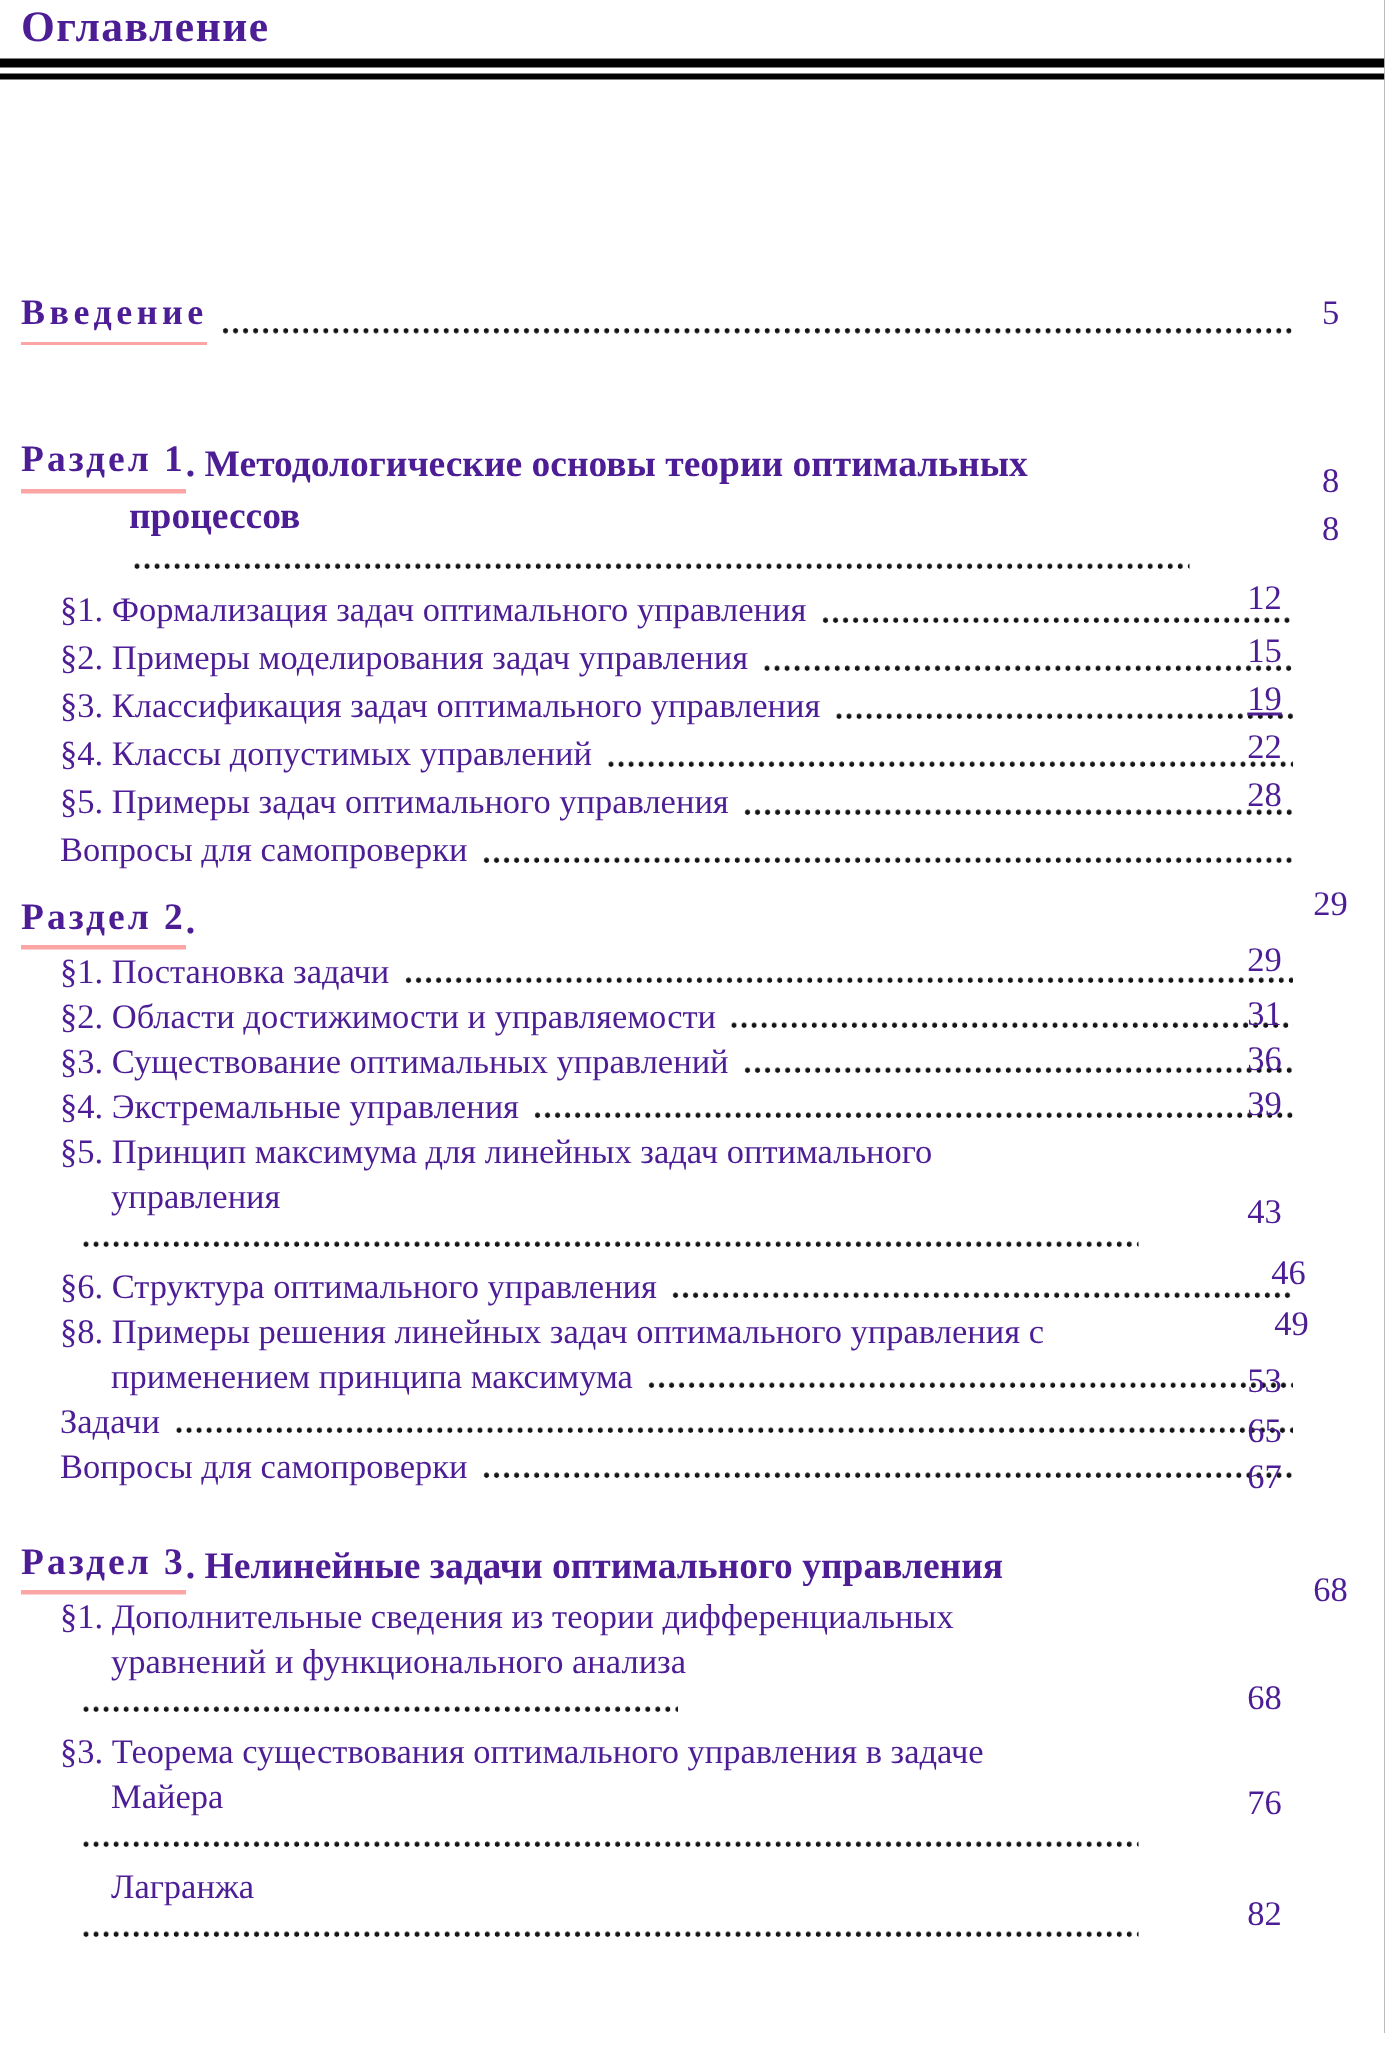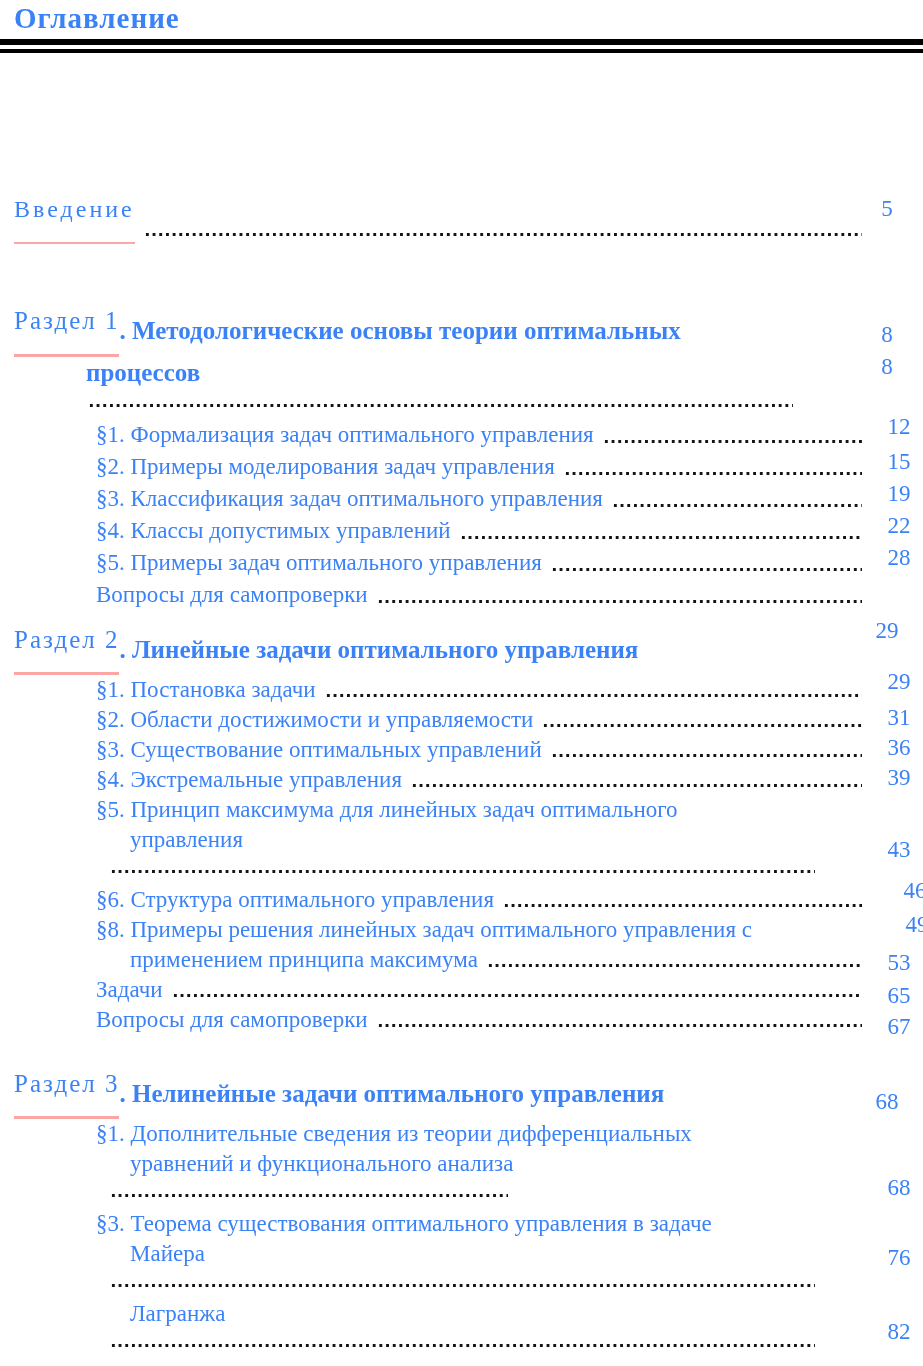--- a/index.html
+++ b/index.html
@@ -1,36 +1,36 @@
 <!DOCTYPE html>
 <html><head>
 <meta charset="utf-8">
 <style>
   html,body{margin:0;padding:0;background:#888;}
   .page{
-    position:relative;width:923px;height:1366px;background:#fff;color:#3b82f6;
+    position:relative;width:923px;height:1366px;background:#fff;color:#4c1d95;
     font-family:"Liberation Serif","DejaVu Serif",serif;overflow:hidden;
     margin:0 auto;
   }
   h1.doc-title{
     margin:0;padding:2px 0 0 14px;font-size:29px;line-height:33px;
     font-weight:700;letter-spacing:1px;
   }
   .rule{margin-top:4px;height:4px;border-top:6px solid #000;border-bottom:4px solid #000;}
   #toc{position:relative;}
   .entry{position:relative;font-size:23px;line-height:32px;}
   .entry.lh30{line-height:30px;}
   .k-intro,.k-chapter{margin-left:14px;}
-  .k-sub,.k-plain{margin-left:96px;}
+  .k-sub,.k-plain{margin-left:40px;}
   .entry .line{display:flex;margin-right:61px;}
   .cont.cont-ch{margin-left:72px;}
   .cont.cont-sub{margin-left:34px;}
   .k-chapter .line{font-size:25px;font-weight:700;align-items:center;}
   .k-intro .line{font-size:24px;font-weight:700;}
-  .prefix{font-weight:400;letter-spacing:2px;border-bottom:3px solid #fca5a5;padding-bottom:17px;white-space:pre;}
+  .prefix{font-weight:700;letter-spacing:2px;border-bottom:3px solid #fca5a5;padding-bottom:3px;white-space:pre;}
   .k-intro .prefix{letter-spacing:3px;border-bottom-width:2px;}
   .sep,.htitle{font-weight:700;white-space:pre-wrap;}
   .txt{white-space:pre-wrap;}
   .leader{
     flex:1 1 auto;min-width:18px;margin-left:9px;
     background-image:radial-gradient(circle,#141414 1.5px,transparent 1.9px);
     background-size:6.7px 5px;background-repeat:repeat-x;
     background-position:left 0 bottom 7px;
   }
   .dotline{
@@ -92,21 +92,21 @@
           <span class="txt">§2. Примеры моделирования задач управления</span>
           <span class="leader"></span>
         </div>
         <span class="pagenum" style="left: 780px; top: -2px;">15</span>
       </div>
       <div class="entry e4 k-sub">
         <div class="line">
           <span class="txt">§3. Классификация задач оптимального управления</span>
           <span class="leader"></span>
         </div>
-        <span class="pagenum" style="left: 780px; top: -2px;">19</span>
+        <span class="pagenum" style="left: 780px; top: -2px; text-decoration: underline;">19</span>
       </div>
       <div class="entry e5 k-sub">
         <div class="line">
           <span class="txt">§4. Классы допустимых управлений</span>
           <span class="leader"></span>
         </div>
         <span class="pagenum" style="left: 780px; top: -2px;">22</span>
       </div>
       <div class="entry e6 k-sub">
         <div class="line">
@@ -118,21 +118,20 @@
       <div class="entry e7 k-plain">
         <div class="line">
           <span class="txt">Вопросы для самопроверки</span>
           <span class="leader"></span>
         </div>
       </div>
       <div class="entry e8 k-chapter lh30">
         <div class="line">
           <span class="prefix">Раздел 2</span>
           <span class="sep">. </span>
-          <span class="htitle">Линейные задачи оптимального управления</span>
           <span class="leader"></span>
         </div>
         <span class="pagenum" style="left: 850px; top: -7px;">29</span>
       </div>
       <div class="entry e9 k-sub lh30">
         <div class="line">
           <span class="txt">§1. Постановка задачи</span>
           <span class="leader"></span>
         </div>
         <span class="pagenum" style="left: 780px; top: -6px;">29</span>

